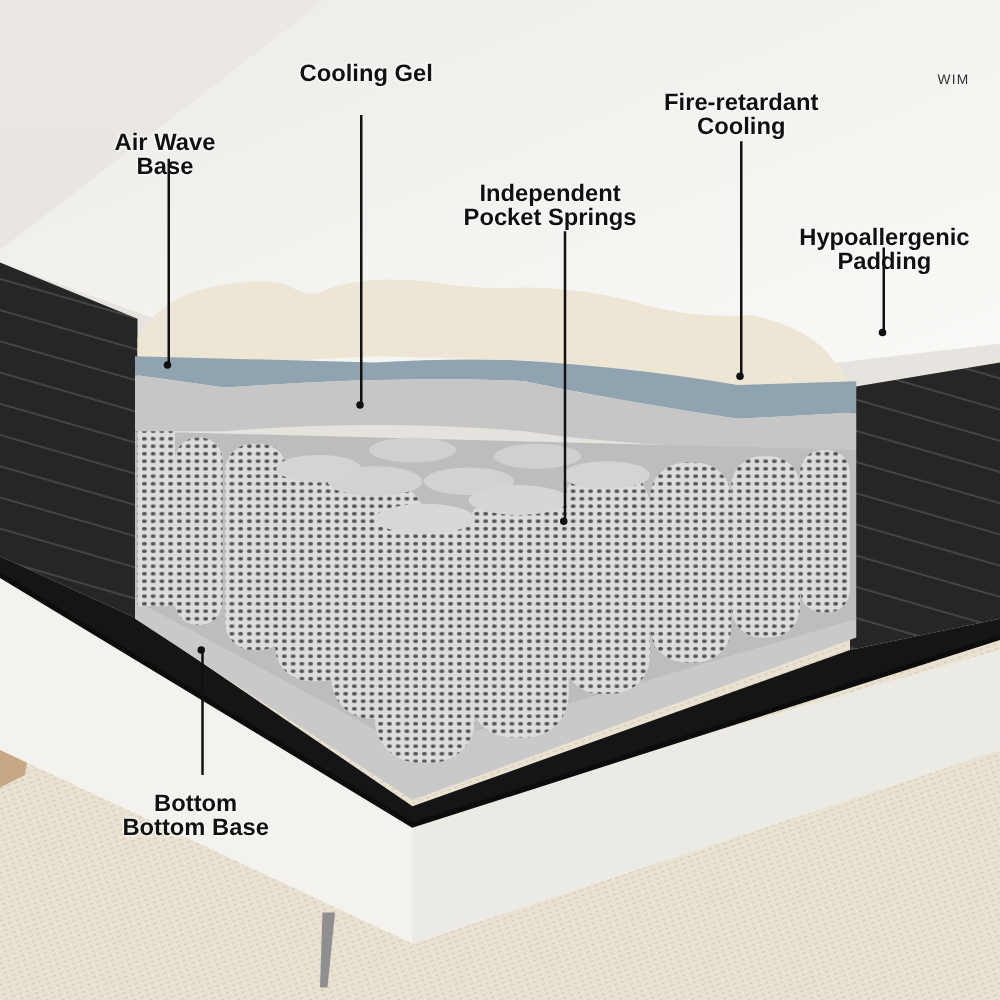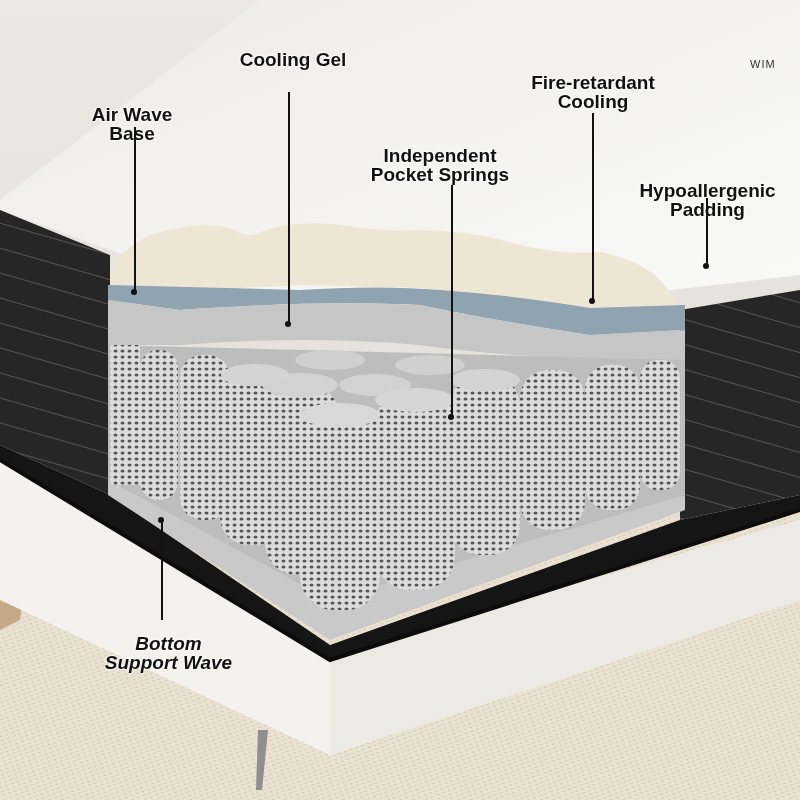--- a/index.html
+++ b/index.html
@@ -123,19 +123,19 @@
   <div class="leader" style="left:451px;top:185px;height:232px;"></div>
   <div class="dot" style="left:450px;top:414px;"></div>
 
   <div class="label" style="left:625px;top:153px;width:165px;margin-top:28px;">
     <div>Hypoallergenic</div>
     <div>Padding</div>
   </div>
   <div class="leader" style="left:706px;top:198px;height:68px;"></div>
   <div class="dot" style="left:705px;top:263px;"></div>
 
-  <div class="label" style="left:96px;top:634px;width:145px;font-style:italic;">
+  <div class="label" style="left:84px;top:634px;width:145px;">
     <div>Bottom</div>
-    <div>Support Wave</div>
+    <div>Bottom Base</div>
   </div>
   <div class="dot" style="left:160px;top:517px;"></div>
   <div class="leader" style="left:161px;top:520px;height:100px;"></div>
 </div>
 
 </body></html>

